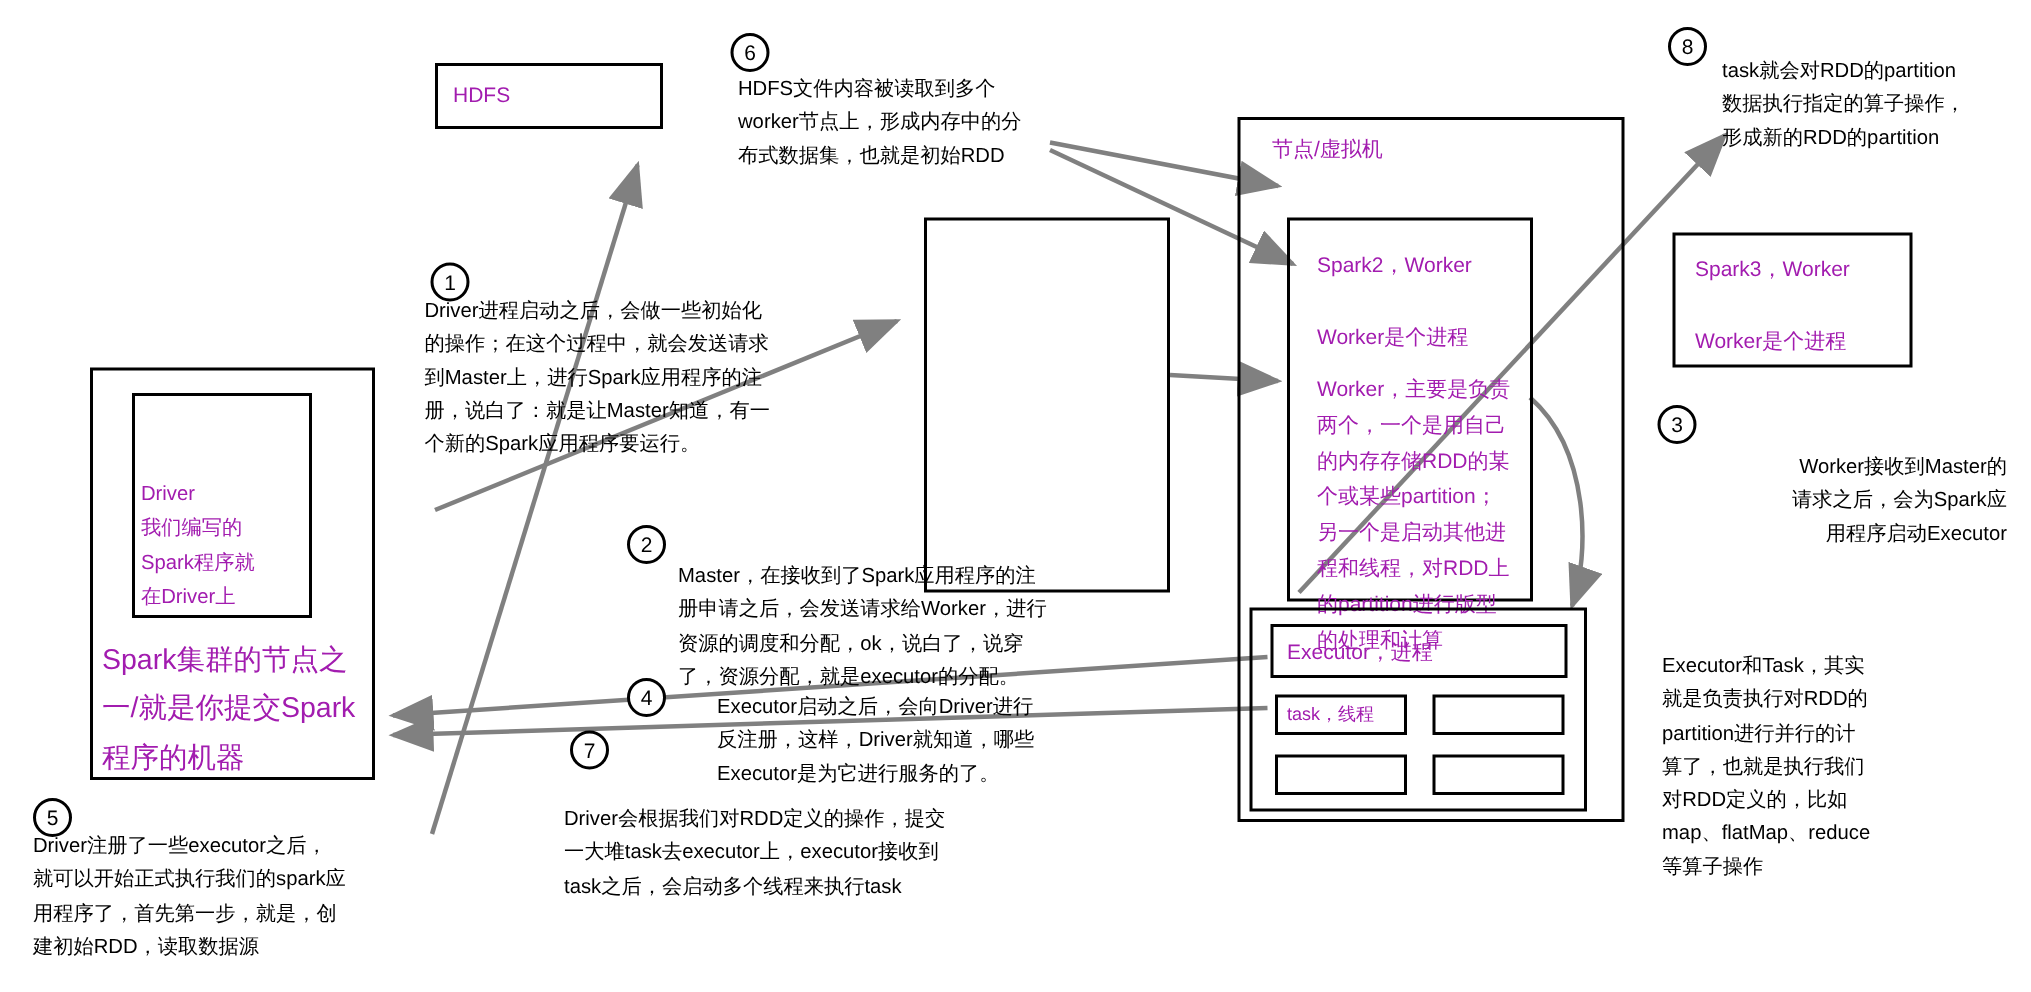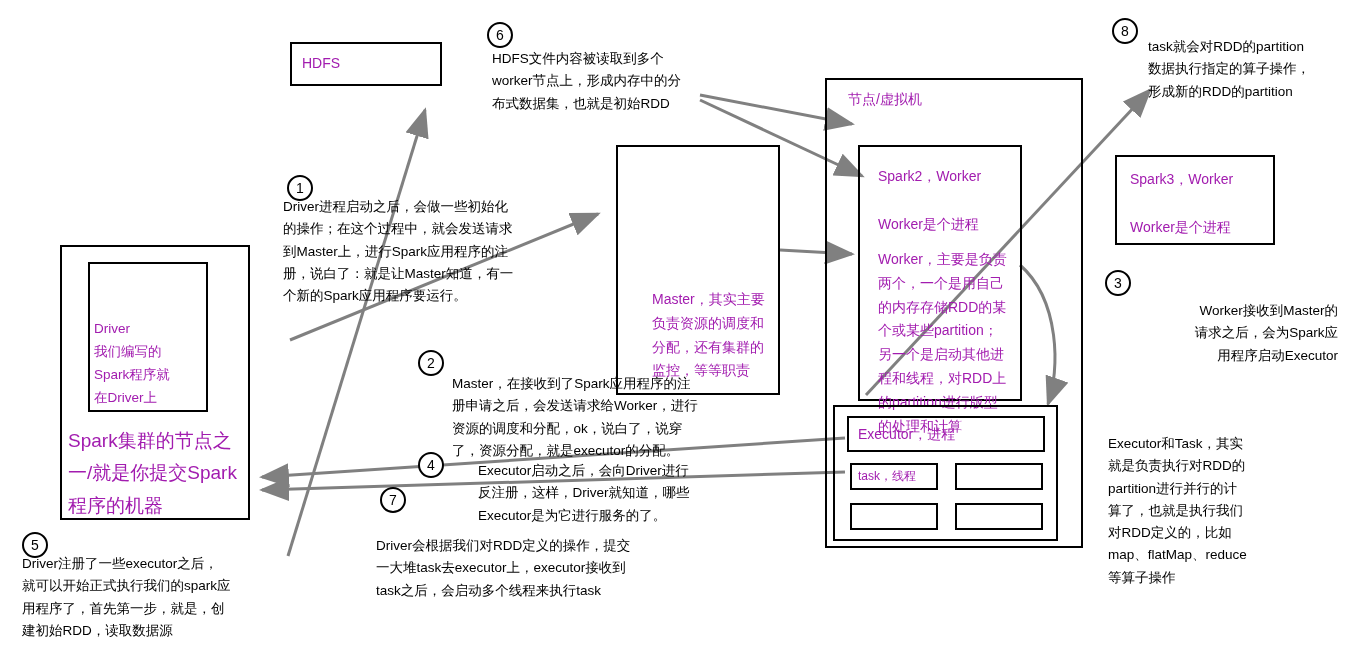--- a/index.html
+++ b/index.html
@@ -99,24 +99,20 @@
   <div class="box" style="left:88px; top:262px; width:120px; height:150px;"></div>
   <div class="box-label" style="left:94px; top:318px; font-size:13.5px;">Driver
 我们编写的
 Spark程序就
 在Driver上</div>
   <div class="box-label" style="left:68px; top:425px; font-size:19px;">Spark集群的节点之
 一/就是你提交Spark
 程序的机器</div>
 
   <div class="box" style="left:616px; top:145px; width:164px; height:250px;"></div>
-  <div class="box-label small" style="left:652px; top:288px;">Master，其实主要
-负责资源的调度和
-分配，还有集群的
-监控，等等职责</div>
 
   <div class="box" style="left:825px; top:78px; width:258px; height:470px;"></div>
   <div class="box-label" style="left:838px; top:88px;margin-left:10px;">节点/虚拟机</div>
 
   <div class="box" style="left:858px; top:145px; width:164px; height:256px;"></div>
   <div class="box-label" style="left:878px; top:165px;">Spark2，Worker
 
 Worker是个进程</div>
   <div class="box-label small" style="left:878px; top:248px;">Worker，主要是负责
 两个，一个是用自己

